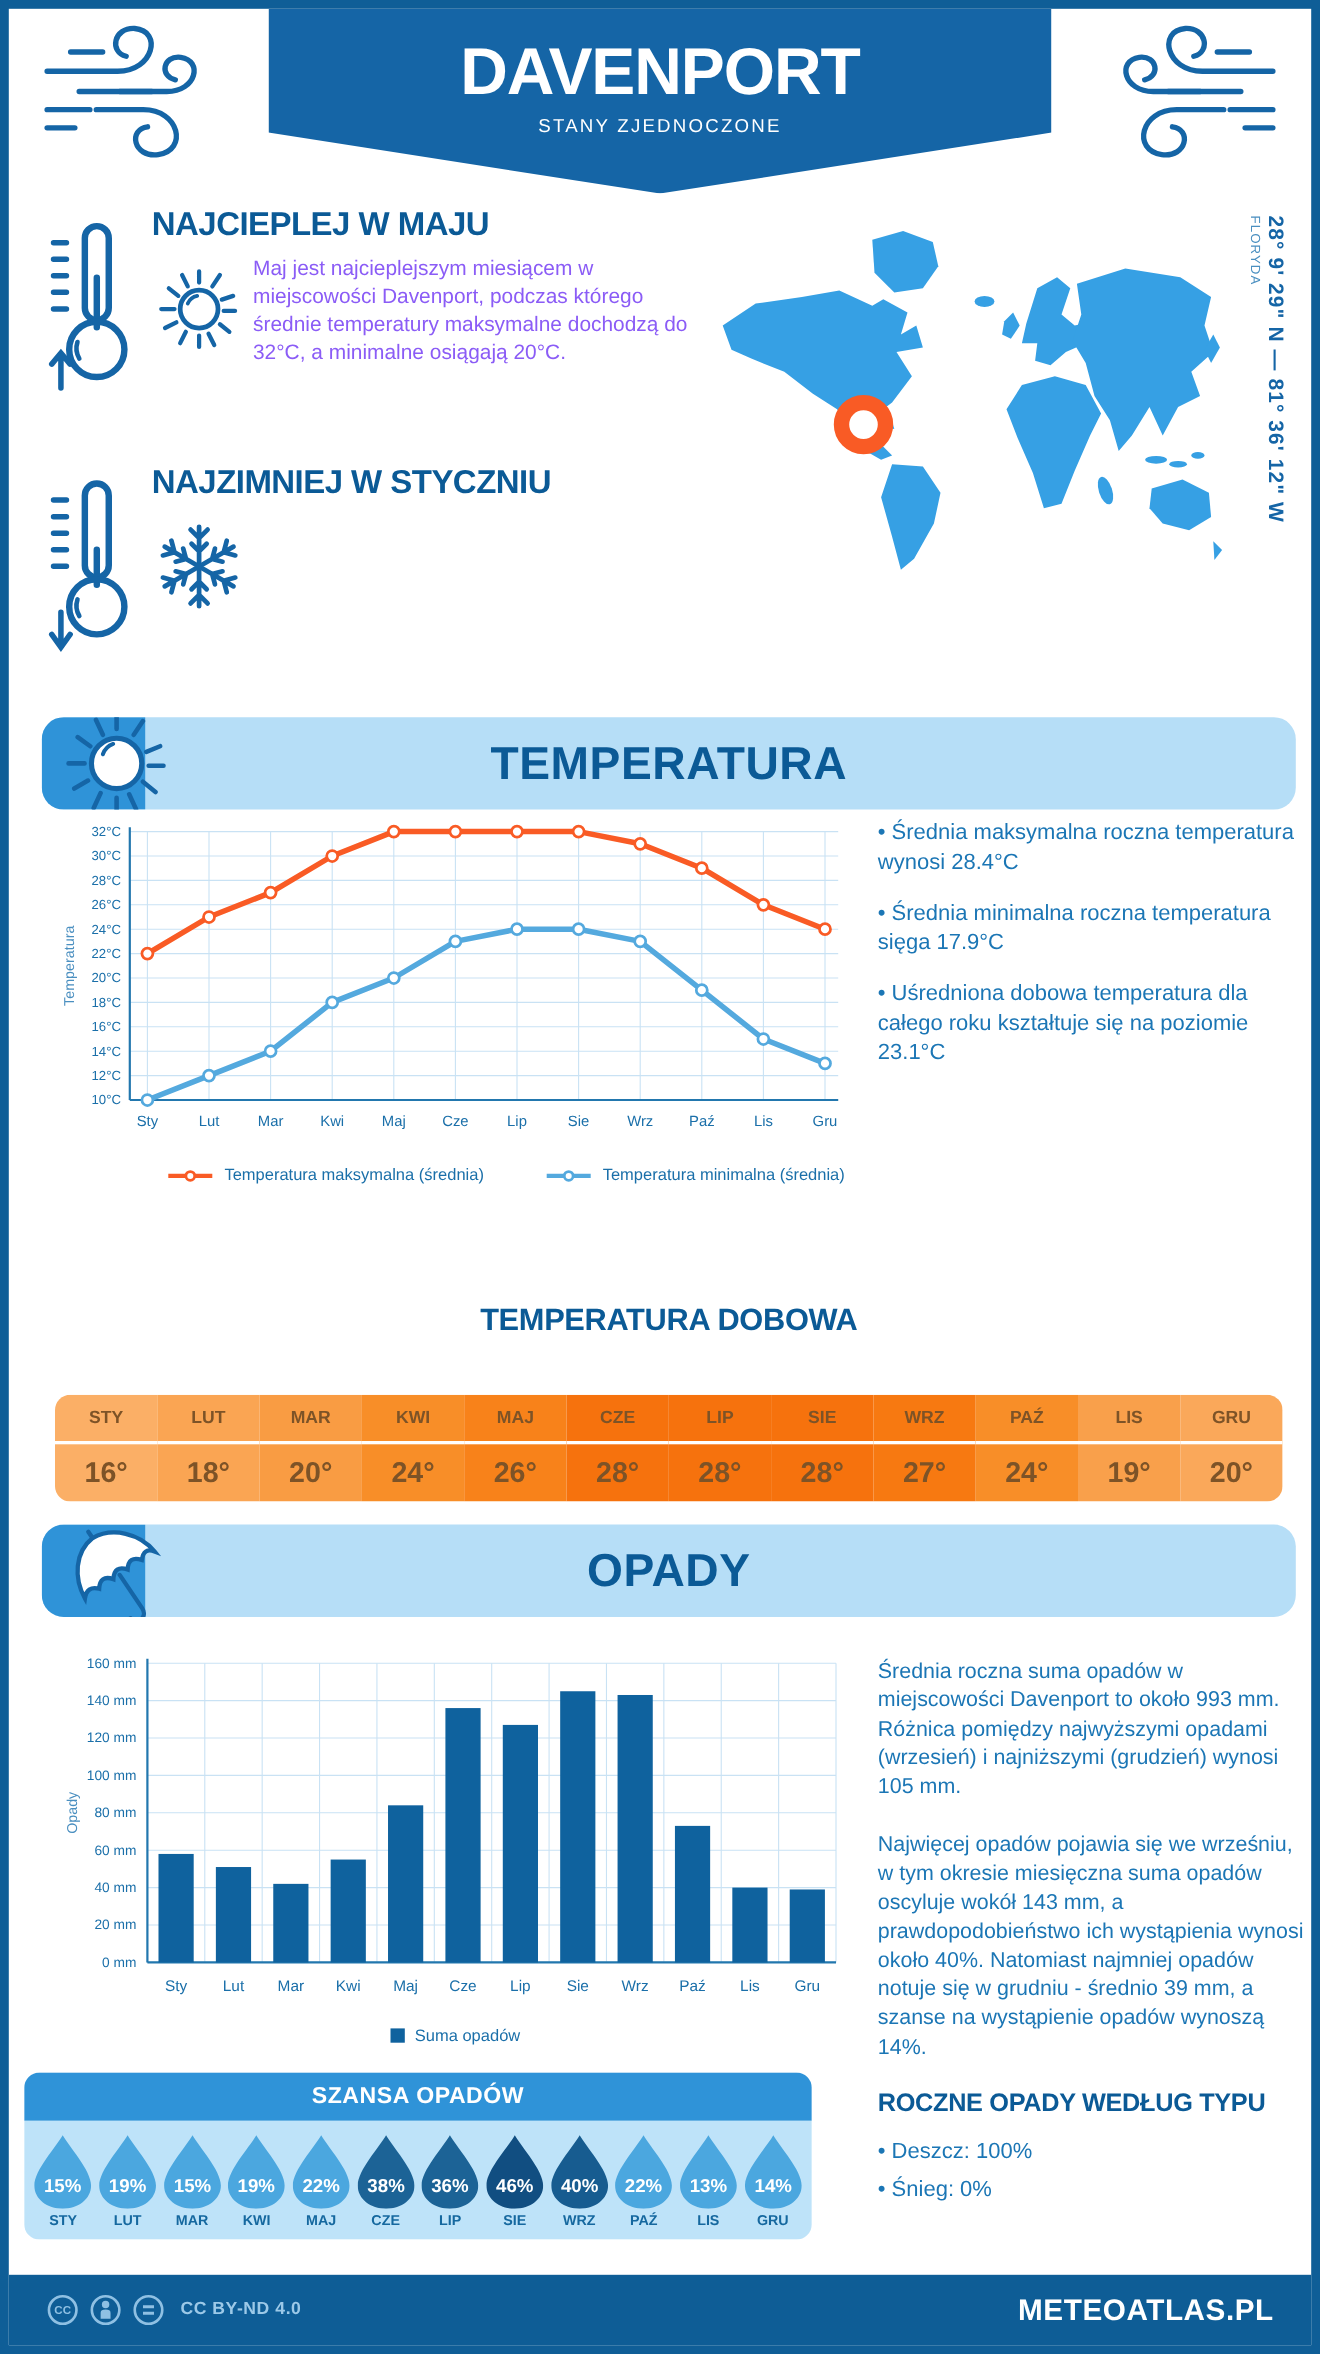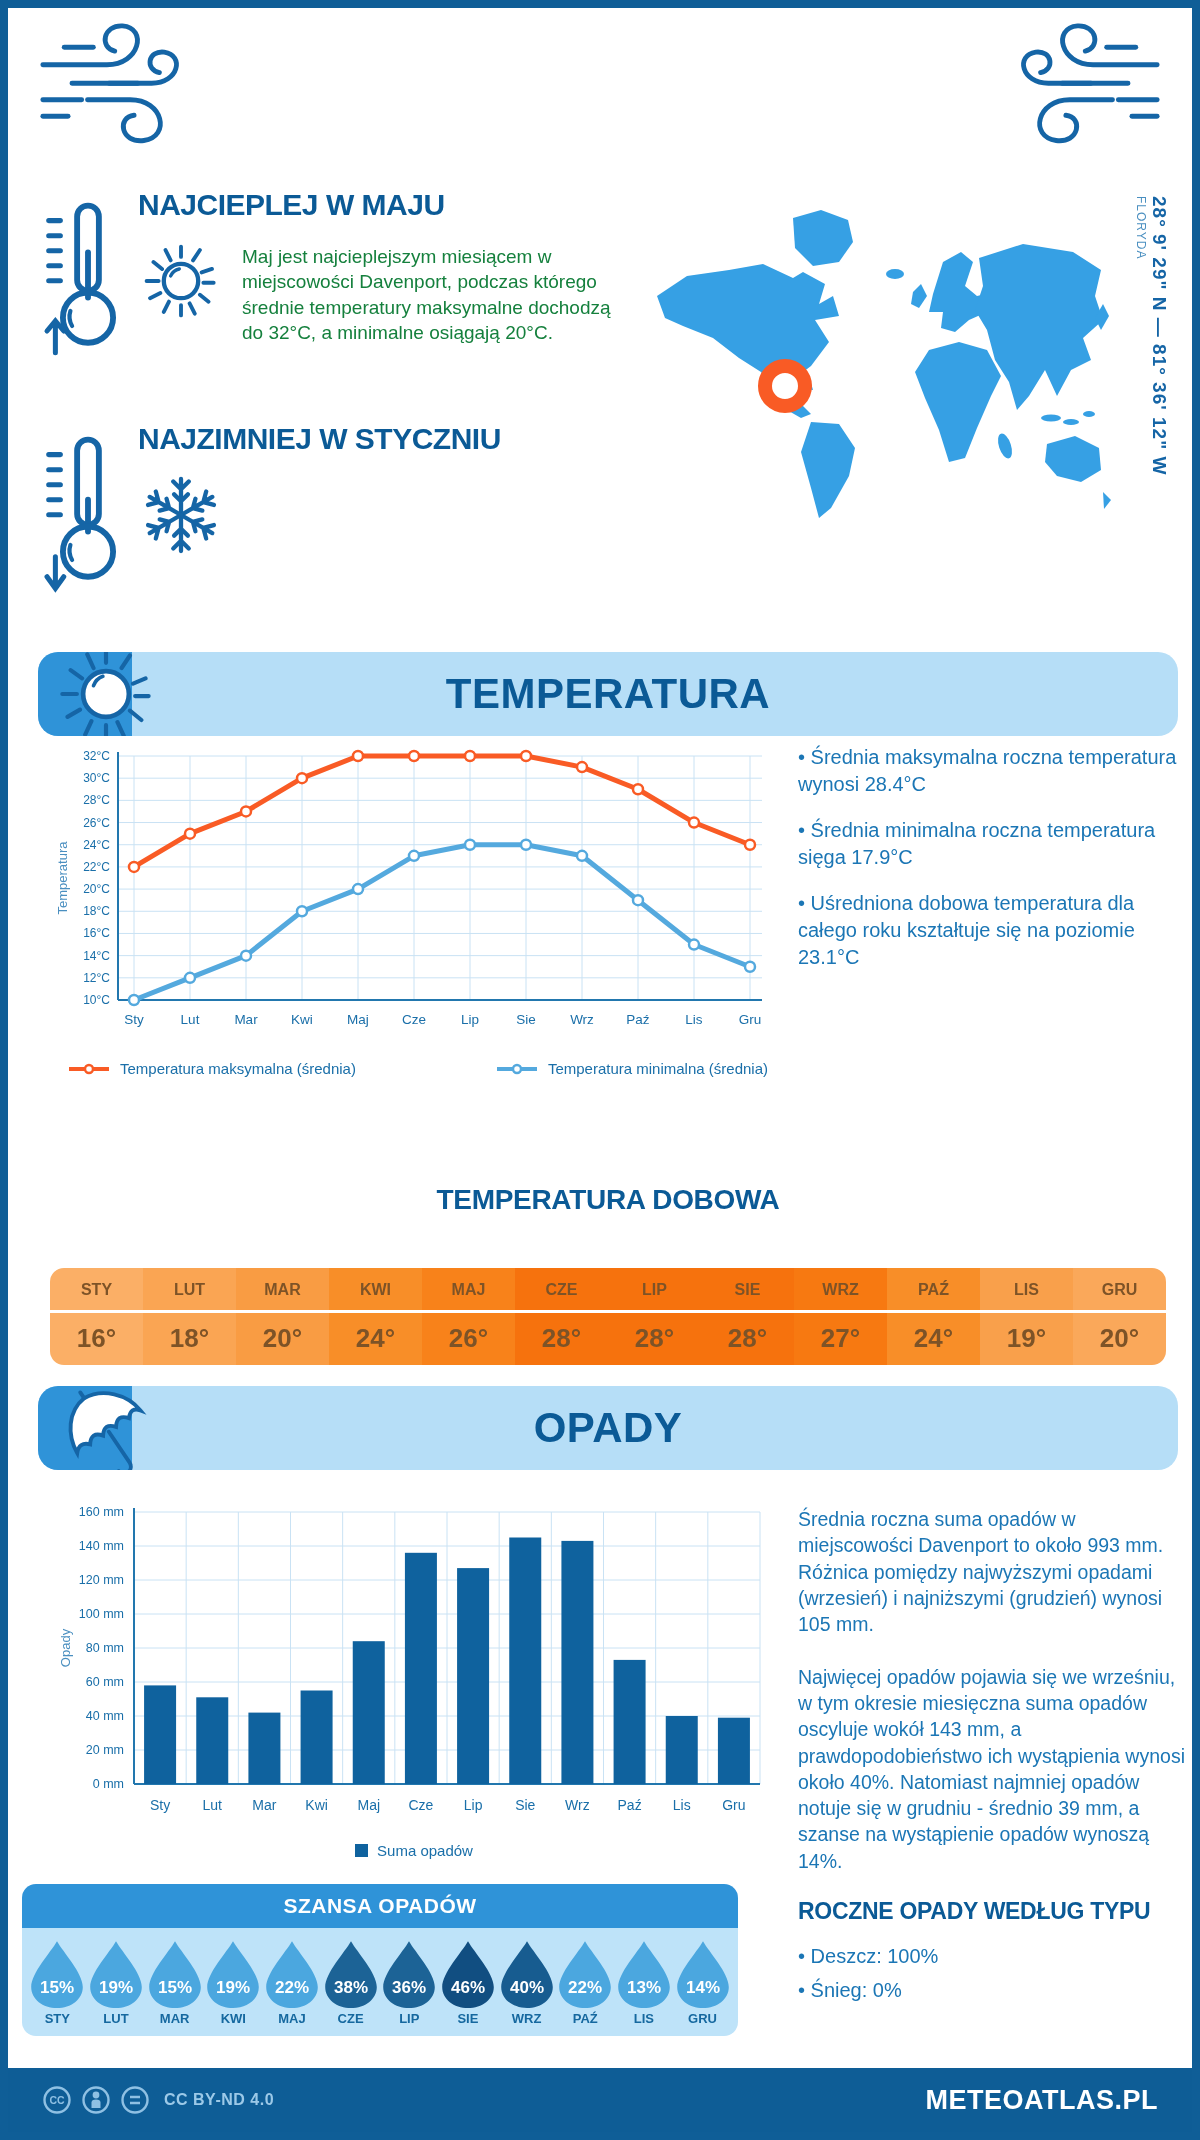--- a/index.html
+++ b/index.html
@@ -22,41 +22,41 @@
   .ribbon .sub{margin-top:6px;font-size:17px;letter-spacing:2px;}
 
   
   .intro{left:34px;top:178px;width:606px;}
   .info-block{display:flex;margin-bottom:46px;}
   .thermo-col{width:92px;flex:0 0 92px;}
   .info-content{flex:1;padding-left:4px;}
   .info-content h2{margin:2px 0 10px 0;font-size:30px;color:#0B5A96;letter-spacing:-0.5px;}
   .icon-text-row{display:flex;align-items:flex-start;}
   .small-icon{width:92px;flex:0 0 92px;padding-top:6px;}
-  .icon-text-row p{margin:12px;font-size:19px;line-height:1.34;color:#15803d;}
+  .icon-text-row p{margin:0;font-size:19px;line-height:1.34;color:#8b5cf6;}
 
   
   .map{left:635px;top:192px;}
   .coords{right:22px;top:188px;writing-mode:vertical-rl;text-align:left;}
   .coords .c1{font-size:19px;font-weight:bold;color:#1565A6;letter-spacing:1px;}
   .coords .c2{font-size:12px;color:#4A8FC0;letter-spacing:1px;margin-top:0;}
 
   
   .banner{width:1140px;height:84px;background:#B6DEF7;border-radius:20px;overflow:hidden;}
   .banner .edge{position:absolute;left:0;top:0;width:94px;height:100%;background:#2F93D8;}
   .banner .bicon{position:absolute;left:16px;top:-10px;}
   .banner h2{position:relative;margin:0;line-height:84px;text-align:center;
     font-size:42px;color:#0B5A96;font-weight:bold;letter-spacing:0.5px;}
   .banner-temp{left:30px;top:644px;}
   .banner-opady{left:30px;top:1378px;}
 
   
   .chart-temp{left:46px;top:734px;}
   .chart-opady{left:46px;top:1492px;}
-  .legend-row{left:60px;top:1052px;width:700px;display:flex;justify-content:space-between;gap:56px;}
+  .legend-row{left:60px;top:1052px;width:700px;display:flex;justify-content:flex-end;gap:56px;}
   .legend-item{display:flex;align-items:center;gap:10px;font-size:15px;color:#1A6FA9;}
   .legend-bar{left:46px;top:1834px;width:720px;display:flex;justify-content:center;align-items:center;gap:9px;
     font-size:15px;color:#1A6FA9;}
   .legend-swatch{width:13px;height:13px;background:#0F629E;display:inline-block;}
 
   
   .annual{left:790px;top:736px;width:388px;}
   .annual h3,.ptype h3{margin:0 0 18px 0;font-size:23px;color:#0B5A96;letter-spacing:-0.3px;}
   .annual p{margin:0 0 20px 0;font-size:20px;line-height:1.33;color:#1B76B5;}
   .ptext{left:790px;top:1498px;width:392px;}
@@ -110,20 +110,24 @@
       <path d="M28 26 H58"></path>
       <path d="M6 44 H72 C106 44 114 6 88 4 C68 3 64 26 80 30"></path>
       <path d="M74 63 H104"></path>
       <path d="M36 63 H118 C146 63 152 34 131 31 C114 29 111 49 126 52"></path>
       <path d="M6 80 H46"></path>
       <path d="M6 97 H32"></path>
       <path d="M52 80 H96 C130 80 138 118 110 122 C86 125 82 98 100 96"></path>
     </svg>
   </div>
 
+  <div class="abs ribbon">
+    <h1>DAVENPORT</h1>
+    <div class="sub">STANY ZJEDNOCZONE</div>
+  </div>
 
   <div class="abs intro">
     <div class="info-block">
       <div class="thermo-col">
         <svg width="92" height="188" viewBox="0 0 110 190" fill="none" stroke="#1565A6" stroke-width="7" stroke-linecap="round">
           <path d="M8 24 H22 M8 42 H22 M8 60 H22 M8 78 H22 M8 96 H22" stroke-width="6"></path>
           <rect x="42" y="6" width="26" height="102" rx="13"></rect>
           <path d="M55 62 V116"></path>
           <circle cx="55" cy="140" r="30"></circle>
           <path d="M36 150 A22 22 0 0 1 34 132" stroke-width="5"></path>

